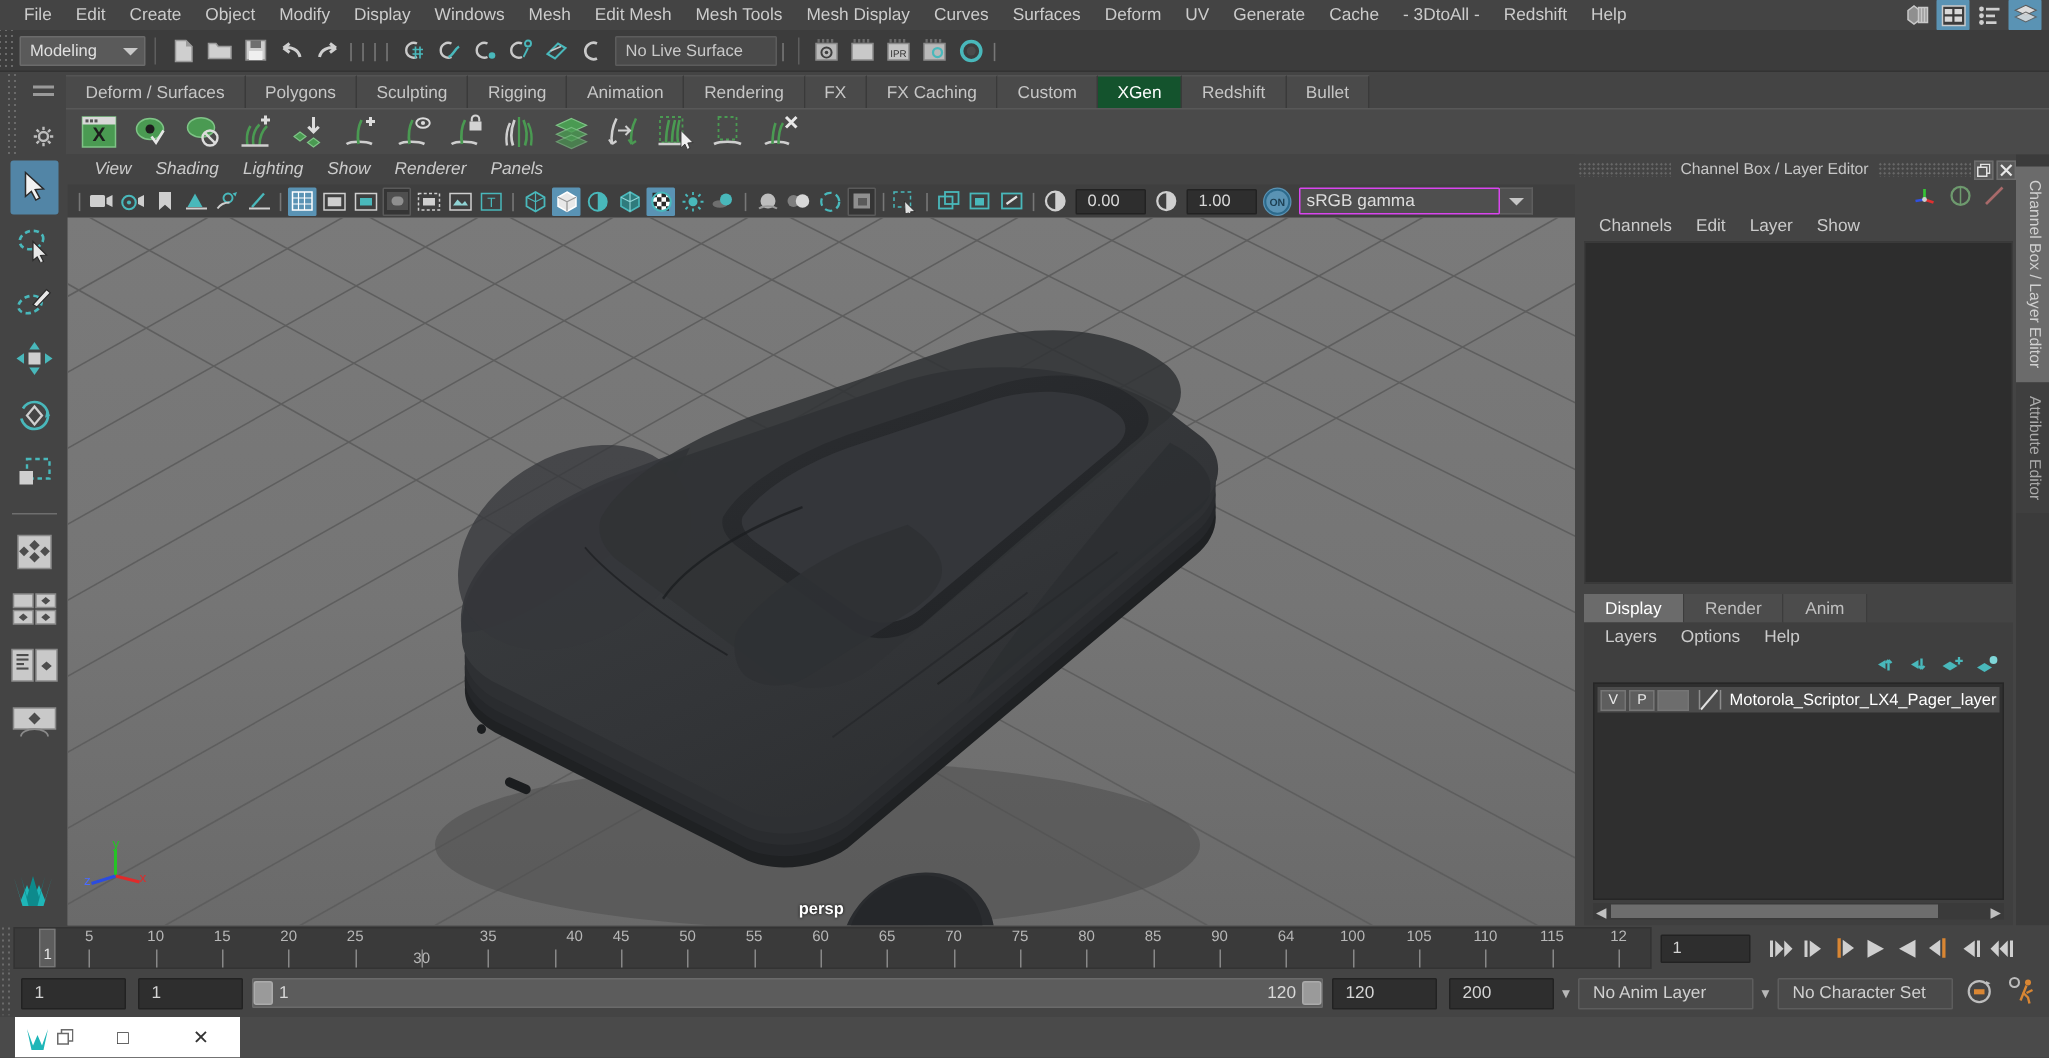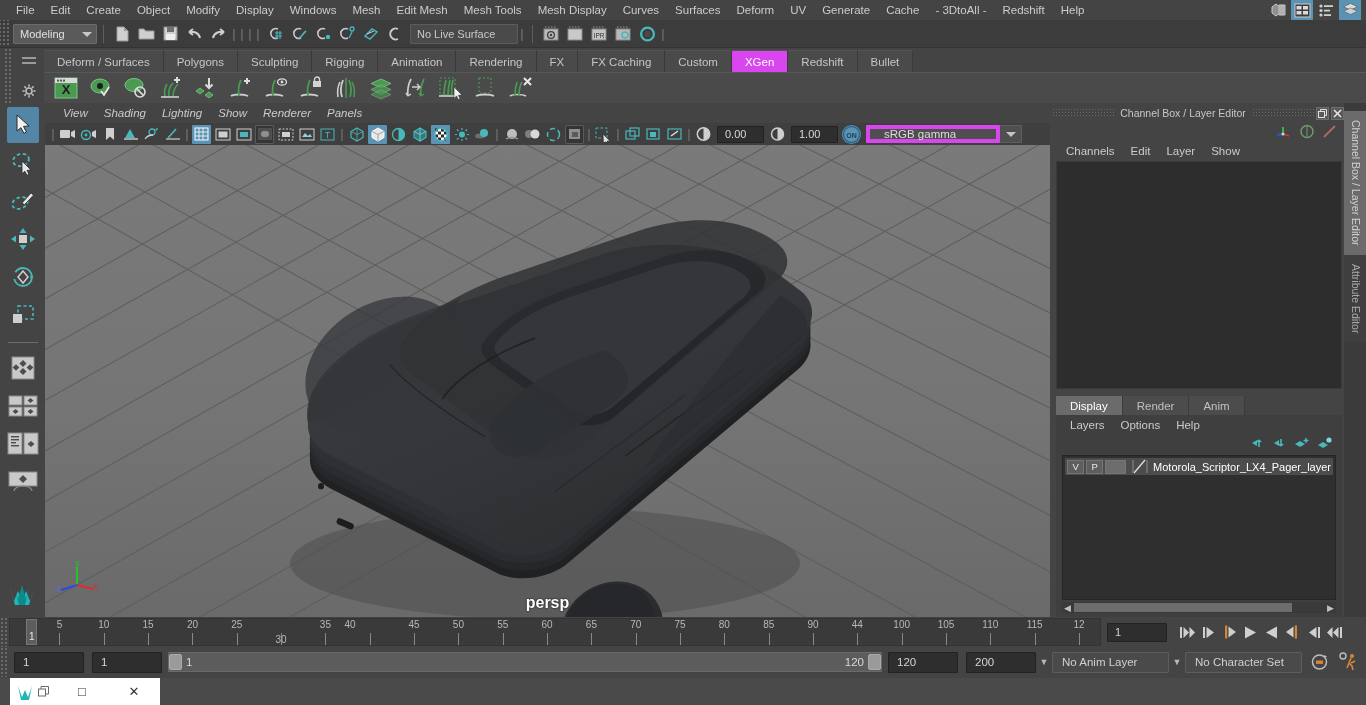--- a/index.html
+++ b/index.html
@@ -61,21 +61,21 @@
   .shelfleft .hbars{ position:absolute; left:22px; top:9px; width:14px; }
   .shelfleft .hbars div{ height:2px; background:#9a9a9a; margin-bottom:3px; }
   .shelfleft .gear{ position:absolute; left:22px; top:36px; }
   .shelfmain{ flex:1; display:flex; flex-direction:column; }
   .shelftabs{ height:24px; display:flex; align-items:flex-end; background:#444; }
   .shelftab{
     height:22px; padding:0 13px; display:flex;align-items:center; font-size:11.5px;
     color:#c6c6c6; background:#4a4a4a; border-right:1px solid #3a3a3a; cursor:default;
     border-top:1px solid #545454;
   }
-  .shelftab.active{ background:#d946ef; color:#fff; }
+  .shelftab.active{ background:#14532d; color:#fff; }
   .shelfbar{
     flex:1; background:#4a4a4a; display:flex; align-items:center; padding-left:6px;
     border-top:1px solid #585858;
   }
   .shelficon{ width:32px;height:30px; margin-right:3px; display:flex;align-items:center;justify-content:center;cursor:default;}
 
   
   .mid{ flex:1; display:flex; min-height:0; }
 
   
@@ -94,27 +94,27 @@
   .vpmenubar .mi{ padding:0 8px; font-size:11.5px; color:#cbcbcb; line-height:20px; cursor:default;font-style:italic;}
   .vptoolbar{ height:22px; display:flex; align-items:center; background:#3f3f3f; flex:0 0 22px; padding-left:4px;}
   .vbtn{ width:19px;height:19px;flex:0 0 19px;display:flex;align-items:center;justify-content:center;margin:0 1px;border-radius:1px;cursor:default;}
   .vbtn.on{ background:#5a93b4; }
   .vbtn.dk{ background:#353535; border:1px solid #5a5a5a;}
   .numfield{
     height:17px; width:47px; background:#2e2e2e; border:1px solid #222; color:#d8d8d8;
     font-size:11px; display:flex;align-items:center; padding-left:7px; margin:0 3px; border-radius:1px;
   }
   .gammabox{
-    height:18px; width:134px; background:#4f4f4f; border:4px solid #d946ef; color:#ddd;
-    font-size:11.5px; display:flex;align-items:center;padding-left:14px;margin-left:4px;border-radius:1px;
+    height:18px; width:134px; background:#4f4f4f; border:1px solid #d946ef; color:#ddd;
+    font-size:11.5px; display:flex;align-items:center;padding-left:4px;margin-left:4px;border-radius:1px;
   }
   .gammaarrow{ width:22px;height:18px;background:#4f4f4f;border:1px solid #5e5e5e;border-left:none;
     display:flex;align-items:center;justify-content:center;}
   .viewport{ flex:1; position:relative; overflow:hidden; background:#6f6f6f; min-height:0;}
-  .vplabel{ position:absolute; left:50%; transform:translateX(-50%); bottom:5px; color:#fff; font-size:16px; font-weight:bold; text-shadow:0 0 2px #000;}
+  .vplabel{ position:absolute; left:50%; transform:translateX(-50%); bottom:5px; color:#fff; font-size:11px; font-weight:bold; text-shadow:0 0 2px #000;}
   .axisgiz{ position:absolute; left:10px; bottom:16px; }
 
   
   .rpanel{ width:292px; flex:0 0 292px; background:#444; display:flex; flex-direction:column; min-height:0;}
   .rp-title{ height:20px; display:flex;align-items:center; font-size:10.5px; color:#c7c7c7; position:relative;}
   .rp-title .dots2{ flex:1; height:10px; background-image:radial-gradient(circle,#6a6a6a 0.8px,transparent 0.8px); background-size:3px 3px;}
   .rp-title .tl{ padding:0 6px; white-space:nowrap;}
   .rp-title .wbtn{ width:13px;height:13px;background:#595959;border:1px solid #6d6d6d;margin-left:2px;display:flex;align-items:center;justify-content:center;font-size:9px;color:#ddd;}
   .rp-icons{ height:18px; display:flex; align-items:center; justify-content:flex-end; padding-right:6px; gap:7px;}
   .cbmenus{ height:20px; display:flex; align-items:flex-end; padding-left:6px;}
@@ -1144,21 +1144,21 @@
         <div class="tl-lab" style="left: 138.118px;">15</div>
         <div class="tl-tick" style="left: 182.445px;"></div>
         <div class="tl-lab" style="left: 182.445px;">20</div>
         <div class="tl-tick" style="left: 226.773px;"></div>
         <div class="tl-lab" style="left: 226.773px;">25</div>
         <div class="tl-tick" style="left: 271.101px;"></div>
         <div class="tl-lab" style="left: 271.101px; margin-top: 15px;">30</div>
         <div class="tl-tick" style="left: 315.429px;"></div>
         <div class="tl-lab" style="left: 315.429px;">35</div>
         <div class="tl-tick" style="left: 359.756px;"></div>
-        <div class="tl-lab" style="left: 340px;">40</div>
+        <div class="tl-lab" style="left: 373px;">40</div>
         <div class="tl-tick" style="left: 404.084px;"></div>
         <div class="tl-lab" style="left: 404.084px;">45</div>
         <div class="tl-tick" style="left: 448.412px;"></div>
         <div class="tl-lab" style="left: 448.412px;">50</div>
         <div class="tl-tick" style="left: 492.739px;"></div>
         <div class="tl-lab" style="left: 492.739px;">55</div>
         <div class="tl-tick" style="left: 537.067px;"></div>
         <div class="tl-lab" style="left: 537.067px;">60</div>
         <div class="tl-tick" style="left: 581.395px;"></div>
         <div class="tl-lab" style="left: 581.395px;">65</div>
@@ -1166,21 +1166,21 @@
         <div class="tl-lab" style="left: 625.723px;">70</div>
         <div class="tl-tick" style="left: 670.05px;"></div>
         <div class="tl-lab" style="left: 670.05px;">75</div>
         <div class="tl-tick" style="left: 714.378px;"></div>
         <div class="tl-lab" style="left: 714.378px;">80</div>
         <div class="tl-tick" style="left: 758.706px;"></div>
         <div class="tl-lab" style="left: 758.706px;">85</div>
         <div class="tl-tick" style="left: 803.034px;"></div>
         <div class="tl-lab" style="left: 803.034px;">90</div>
         <div class="tl-tick" style="left: 847.361px;"></div>
-        <div class="tl-lab" style="left: 847.361px;">44</div>
+        <div class="tl-lab" style="left: 847.361px;">64</div>
         <div class="tl-tick" style="left: 891.689px;"></div>
         <div class="tl-lab" style="left: 891.689px;">100</div>
         <div class="tl-tick" style="left: 936.017px;"></div>
         <div class="tl-lab" style="left: 936.017px;">105</div>
         <div class="tl-tick" style="left: 980.345px;"></div>
         <div class="tl-lab" style="left: 980.345px;">110</div>
         <div class="tl-tick" style="left: 1024.67px;"></div>
         <div class="tl-lab" style="left: 1024.67px;">115</div>
         <div class="tl-tick" style="left: 1069px;"></div>
         <div class="tl-lab" style="left: 1069px;">12</div>

